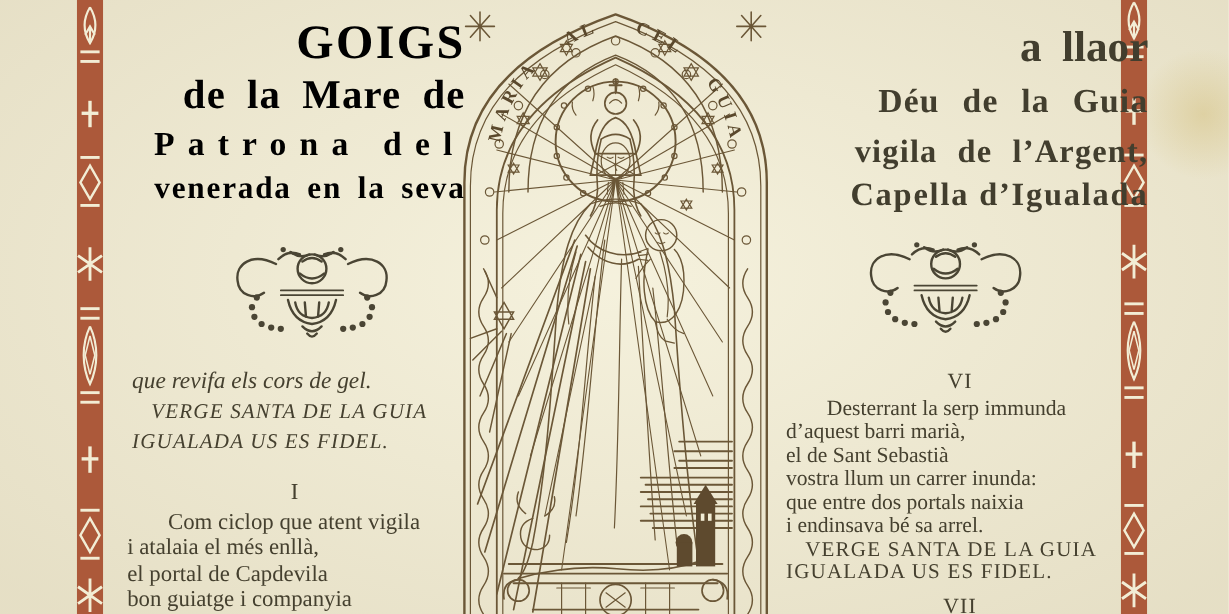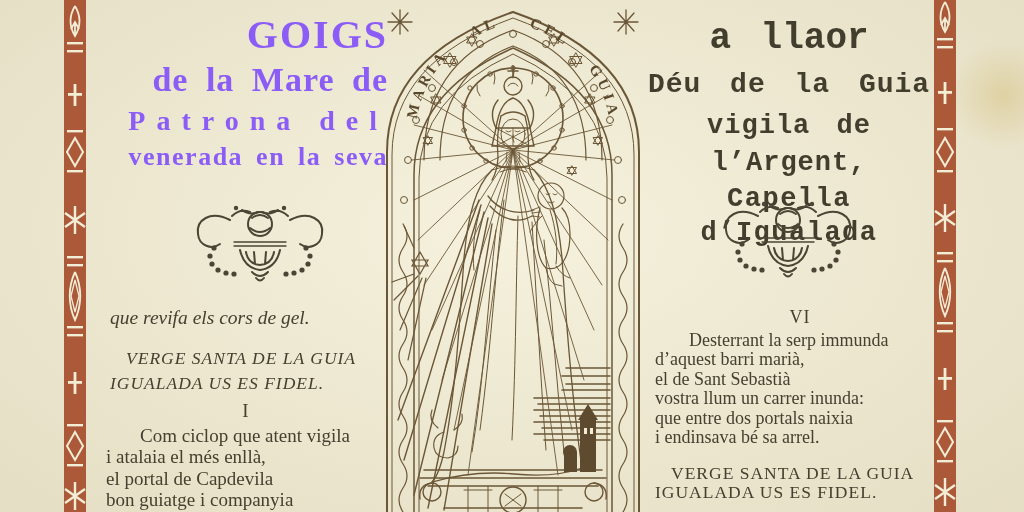--- a/index.html
+++ b/index.html
@@ -6,41 +6,41 @@
   .page{position:relative;width:1024px;height:512px;background:#f2edd5;overflow:hidden;
         font-family:"Liberation Serif","DejaVu Serif",serif;color:#45402f;}
   .vignette{position:absolute;inset:0;background:radial-gradient(ellipse at 50% 45%, rgba(255,255,245,0.25), rgba(120,100,60,0.10) 95%);pointer-events:none;}
   .stain{position:absolute;left:948px;top:40px;width:110px;height:110px;
          background:radial-gradient(ellipse at 50% 50%, rgba(205,180,100,0.38), rgba(205,180,100,0.0) 70%);}
   .border-strip{position:absolute;top:0;width:22px;height:512px;}
   .border-strip.left{left:64px;} .border-strip.right{left:934px;}
   .art{position:absolute;left:384px;top:0;width:258px;height:512px;}
 
   
-  .head-left{position:absolute;left:96px;top:12px;width:292px;text-align:right;font-weight:bold;color:#8b5cf6;}
+  .head-left{position:absolute;left:96px;top:12px;width:292px;text-align:right;font-weight:bold;color:#000000;}
   .hl1{font-size:40px;line-height:46px;letter-spacing:2px;}
   .hl2{font-size:34px;line-height:44px;word-spacing:8px;letter-spacing:1px;}
   .hl3{font-size:28px;line-height:38px;letter-spacing:11px;}
   .hl4{font-size:26px;line-height:34px;letter-spacing:1.5px;word-spacing:5px;}
-  .head-right{position:absolute;left:644px;top:16px;width:290px;text-align:center;font-weight:bold;color:#423e2e;font-family:Liberation Mono, monospace;}
+  .head-right{position:absolute;left:667px;top:16px;width:290px;text-align:right;font-weight:bold;color:#423e2e;}
   .hr1{font-size:36px;line-height:46px;word-spacing:8px;}
   .hr2{font-size:28px;line-height:46px;word-spacing:11px;letter-spacing:1px;}
   .hr3{font-size:27px;line-height:37px;word-spacing:9px;letter-spacing:1px;}
   .hr4{font-size:27px;line-height:34px;letter-spacing:1.5px;}
 
   .orn{position:absolute;width:152px;height:84px;}
   .orn.left{left:184px;top:202px;} .orn.right{left:712px;top:198px;}
 
   
   .refrain{position:absolute;left:110px;top:305px;width:280px;font-style:italic;font-size:19.5px;line-height:25px;}
   .stanza-left{position:absolute;left:106px;top:400px;width:280px;font-size:19px;line-height:21.5px;}
   .stanza-right{position:absolute;left:655px;top:308px;width:290px;font-size:18px;line-height:19.5px;}
   .num{text-align:center;width:100%;margin-bottom:3px;letter-spacing:1px;}
   .caps{font-size:17.5px;letter-spacing:1px;}
-  .ind-lg{padding-left:34px;} .ind-sm{padding-left:16px;margin-top:16px;}
+  .ind-lg{padding-left:34px;} .ind-sm{padding-left:16px;}
   .num2{margin-top:9px;}
 </style>
 </head>
 <body>
 
 <div class="page">
   <div class="vignette"></div>
   <div class="stain"></div>
 
   <div class="border-strip left">

